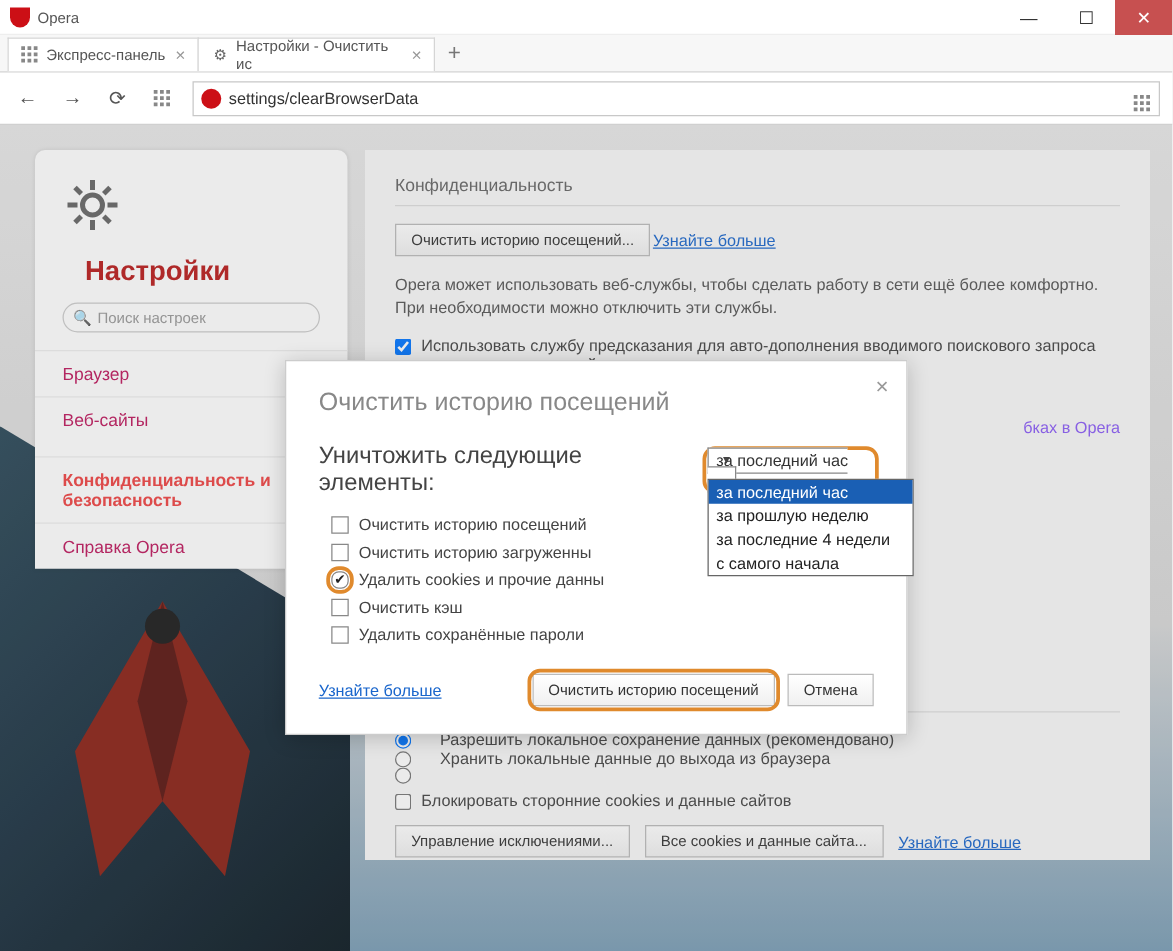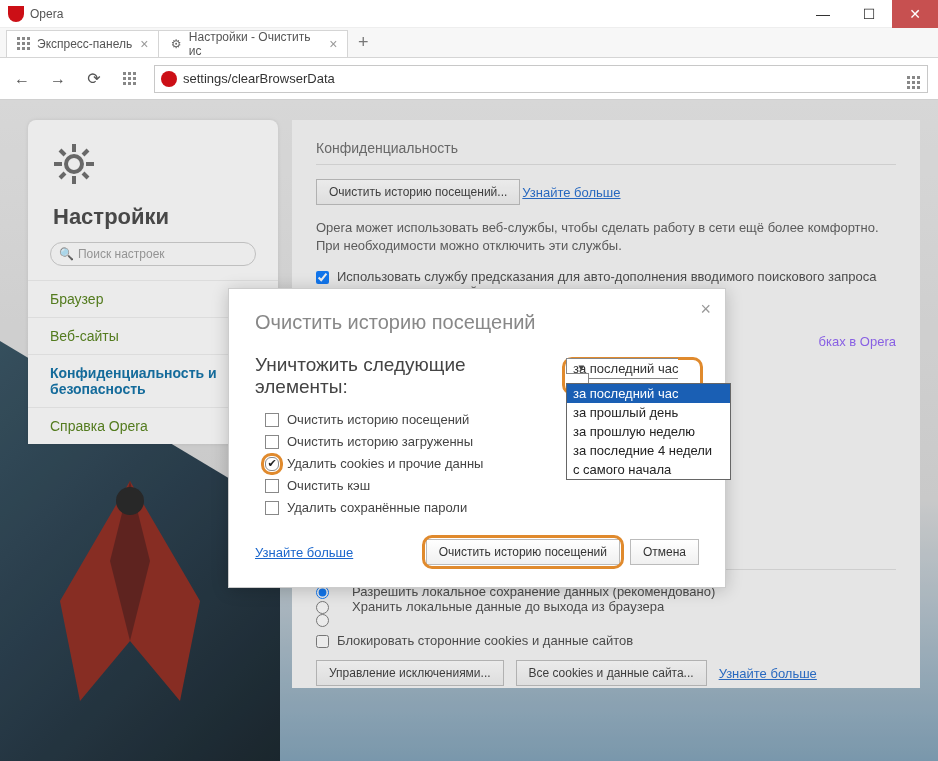--- a/index.html
+++ b/index.html
@@ -31,26 +31,26 @@
 
 
 .content { position: relative; height: 661px; background: linear-gradient(180deg, #e8e8e8 0%, #d8d8d8 60%, #7a9db5 100%); overflow: hidden; }
 .bg-image { position: absolute; left: 0; bottom: 0; width: 280px; height: 420px; background: linear-gradient(135deg, #2a4858 0%, #1a3040 50%, #0a1820 100%); clip-path: polygon(0 0, 100% 40%, 100% 100%, 0 100%); }
 .wingsuit { position: absolute; left: 20px; bottom: 40px; width: 220px; height: 260px; }
 .wingsuit svg { width: 100%; height: 100%; }
 
 
 .settings-panel { position: absolute; left: 28px; top: 20px; width: 250px; background: #fff; border-radius: 8px 8px 0 0; padding: 20px 0 0 0; box-shadow: 0 0 4px rgba(0,0,0,0.1); }
 .gear-large { width: 48px; height: 48px; margin: 0 0 16px 22px; }
-.settings-title { font-size: 22px; color: #404040; margin: 0 25px 12px; }
+.settings-title { font-size: 22px; color: #b91c1c; margin: 0 40px 12px; }
 .search-box { margin: 0 22px 14px; border: 1px solid #ccc; border-radius: 12px; height: 24px; display: flex; align-items: center; padding: 0 8px; color: #999; font-size: 12px; }
 .search-box .mag { margin-right: 4px; }
 .nav-list { }
-.nav-item { padding: 10px 22px; font-size: 14px; color: #4d7c0f; border-top: 1px solid #eee; }
-.nav-item.active { color: #0369a1; font-weight: bold; }
+.nav-item { padding: 10px 22px; font-size: 14px; color: #be185d; border-top: 1px solid #eee; }
+.nav-item.active { color: #ef4444; font-weight: bold; margin-top: 11px; }
 
 
 .settings-body { position: absolute; left: 292px; top: 20px; right: 18px; background: #f8f8f8; padding: 20px 24px; height: 568px; }
 .section-title { font-size: 14px; color: #666; border-bottom: 1px solid #ddd; padding-bottom: 8px; margin-bottom: 14px; }
 .btn { display: inline-block; border: 1px solid #bbb; background: linear-gradient(#fff,#f0f0f0); padding: 5px 12px; font-size: 12px; color: #333; }
 .link { color: #1a66cc; text-decoration: underline; font-size: 13px; }
 .body-text { font-size: 13px; color: #555; margin: 14px 0; line-height: 1.4; }
 .check-row { display: flex; align-items: flex-start; gap: 8px; font-size: 13px; color: #444; margin: 6px 0; }
 .check-row input { margin-top: 2px; }
 .radio-row { display: flex; align-items: flex-end; gap: 23px; font-size: 13px; color: #444; margin: 0 0; }
@@ -231,21 +231,20 @@
   <div class="dialog-backdrop"></div>
   <div class="dialog">
     <div class="dialog-close">×</div>
     <h2 class="dialog-title">Очистить историю посещений</h2>
     <div style="display:flex;align-items:center;gap:8px;">
       <span class="dialog-label">Уничтожить следующие элементы:</span>
       <span class="select-wrap highlight-orange">
         <span class="select-box"><span>за последний час</span></span>
         <div class="dropdown">
           <div class="dropdown-item selected">за последний час</div>
-          <div class="dropdown-item">за прошлый день</div>
           <div class="dropdown-item">за прошлую неделю</div>
           <div class="dropdown-item">за последние 4 недели</div>
           <div class="dropdown-item">с самого начала</div>
         </div>
       </span>
     </div>
 
     <div class="dlg-check-list">
       <div class="dlg-check">
           <span class="box"></span>

